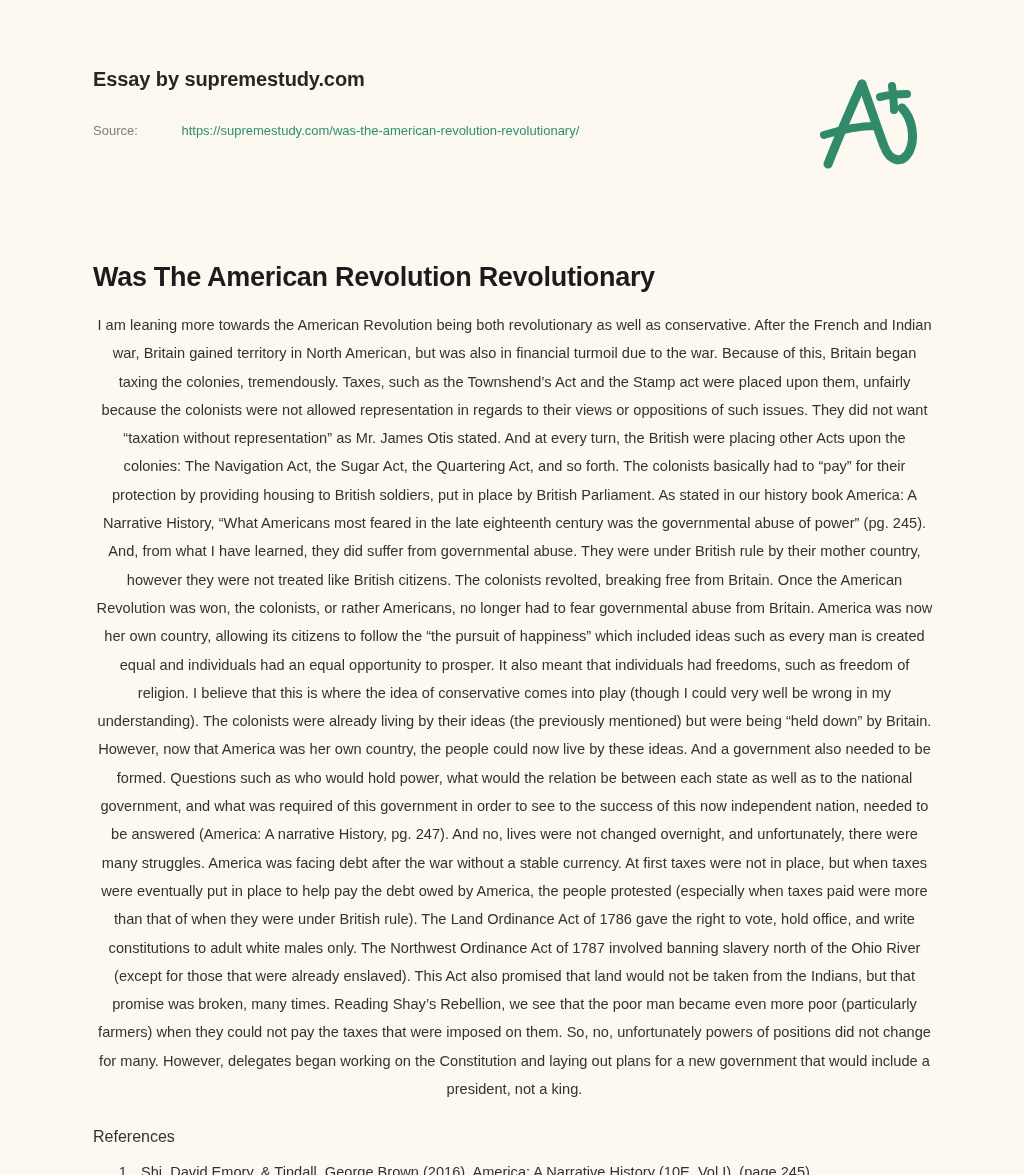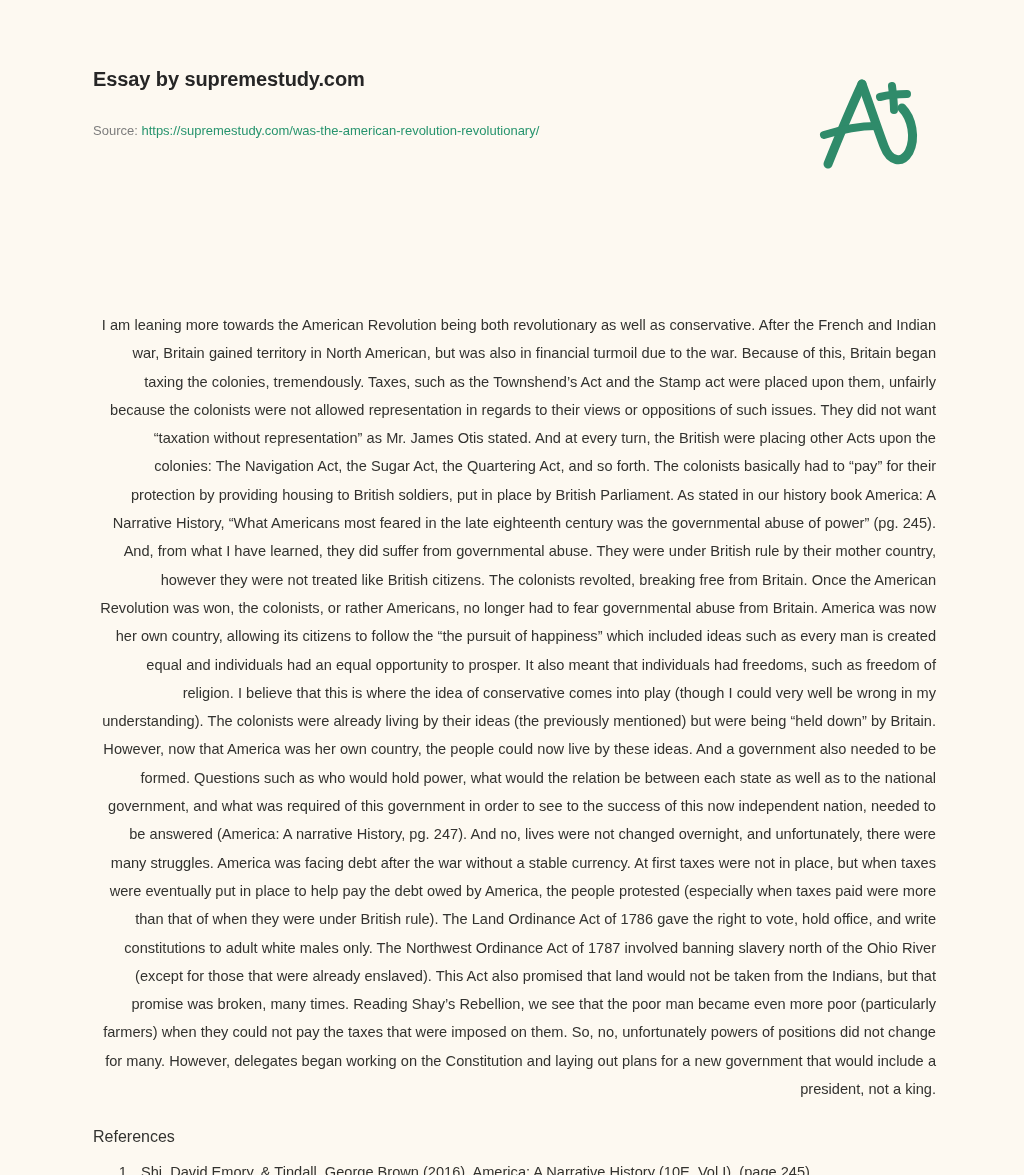--- a/index.html
+++ b/index.html
@@ -48,20 +48,21 @@
     color: #767676;
     white-space: nowrap;
   }
   .source-label {
     color: #7d7d7d;
     margin-top: 20px;
   }
   .source-link {
     color: #27946e;
     text-decoration: none;
+    margin-left: 40px;
   }
 
   
   .logo {
     position: absolute;
     left: 806px;
     top: 72px;
     width: 120px;
     height: 105px;
   }
@@ -89,21 +90,21 @@
     position: absolute;
     left: 93px;
     top: 311px;
     width: 843px;
   }
   .body-para {
     margin: 0;
     font-size: 14.6px;
     line-height: 28.3px;
     color: #32322f;
-    text-align: right;
+    text-align: center;
     word-spacing: 0.1px;
   }
   .refs-heading {
     margin: 20px 0 0 0;
     font-size: 16px;
     line-height: 28px;
     color: #32322f;
   }
   .refs-list {
     margin: 9px 0 0 0;
@@ -141,20 +142,21 @@
         <path d="M18 63 C 34 58, 54 54, 70 54" stroke-width="8"></path>
 
         <path d="M86 14 C 87 22, 88 30, 88 38" stroke-width="8"></path>
 
         <path d="M74 25 C 82 23, 92 22, 101 22" stroke-width="8"></path>
       </svg>
     </div>
 
   </div>
 
+  <h1 class="essay-title">Was The American Revolution Revolutionary</h1>
 
   <div class="content">
 
     <p class="body-para">I am leaning more towards the American Revolution being both revolutionary as well as conservative.  After the French and Indian war, Britain gained territory in North American, but was also in financial turmoil due to the war. Because of this, Britain began taxing the colonies, tremendously. Taxes, such as the Townshend’s Act and the Stamp act were placed upon them, unfairly because the colonists were not allowed representation in regards to their views or oppositions of such issues.  They did not want “taxation without representation” as Mr. James Otis stated.  And at every turn, the British were placing other Acts upon the colonies: The Navigation Act, the Sugar Act, the Quartering Act, and so forth.    The colonists basically had to “pay” for their protection by providing housing to British soldiers, put in place by British Parliament.  As stated in our history book America: A Narrative History, “What Americans most feared in the late eighteenth century was the governmental abuse of power” (pg. 245).  And, from what I have learned, they did suffer from governmental abuse.  They were under British rule by their mother country, however they were not treated like British citizens.  The colonists revolted, breaking free from Britain.  Once the American Revolution was won, the colonists, or rather Americans, no longer had to fear governmental abuse from Britain. America was now her own country, allowing its citizens to follow the “the pursuit of happiness” which included ideas such as every man is created equal and individuals had an equal opportunity to prosper.   It also meant that individuals had freedoms, such as freedom of religion.  I believe that this is where the idea of conservative comes into play (though I could very well be wrong in my understanding).  The colonists were already living by their ideas (the previously mentioned) but were being “held down” by Britain.  However, now that America was her own country, the people could now live by these ideas. And a government also needed to be formed.  Questions such as who would hold power, what would the relation be between each state as well as to the national government, and what was required of this government in order to see to the success of this now independent nation, needed to be answered (America: A narrative History, pg. 247).   And no, lives were not changed overnight, and unfortunately, there were many struggles.  America was facing debt after the war without a stable currency. At first taxes were not in place, but when taxes were eventually put in place to help pay the debt owed by America, the people protested (especially when taxes paid were more than that of when they were under British rule).  The Land Ordinance Act of 1786 gave the right to vote, hold office, and write constitutions to adult white males only.  The Northwest Ordinance Act of 1787 involved banning slavery north of the Ohio River (except for those that were already enslaved).  This Act also promised that land would not be taken from the Indians, but that promise was broken, many times.  Reading Shay’s Rebellion, we see that the poor man became even more poor (particularly farmers) when they could not pay the taxes that were imposed on them. So, no, unfortunately powers of positions did not change for many.  However, delegates began working on the Constitution and laying out plans for a new government that would include a president, not a king.</p>
 
     <p class="refs-heading">References</p>
 
     <ol class="refs-list">
       <li>Shi, David Emory, &amp; Tindall, George Brown (2016).  America: A Narrative History (10E, Vol I). (page 245).</li>
 

